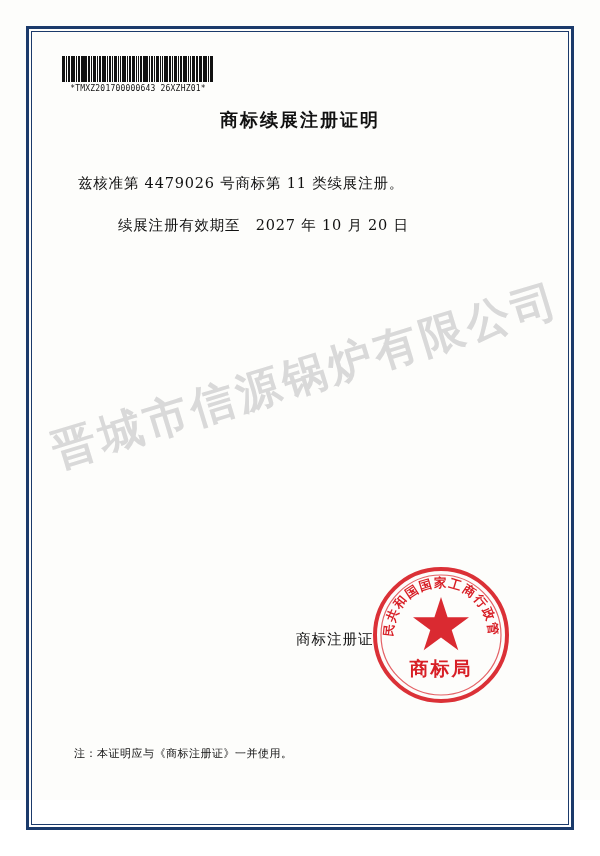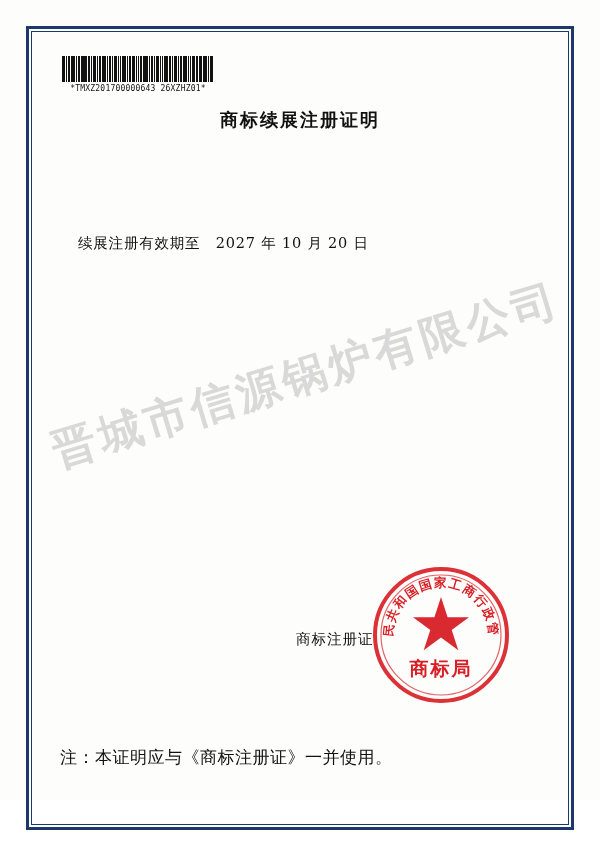--- a/index.html
+++ b/index.html
@@ -93,21 +93,21 @@
   .para {
     position: absolute;
     left: 32px;
     font-family: "DejaVu Serif", "Liberation Serif", serif;
     font-size: 14.5px;
     color: #111;
     letter-spacing: 0.8px;
     white-space: nowrap;
   }
   .para-1 { top: 128px; }
-  .para-2 { top: 188px; }
+  .para-2 { top: 170px; margin-left: 40px; }
 
   
   .watermark {
     position: absolute;
     left: -10px;
     top: 300px;
     width: 540px;
     text-align: center;
     font-family: "DejaVu Serif", "Liberation Serif", serif;
     font-size: 44px;
@@ -138,24 +138,24 @@
     left: 325px;
     top: 519px;
     width: 140px;
     height: 140px;
   }
   .seal svg { display: block; }
 
   
   .footer-note {
     position: absolute;
-    left: 14px;
+    left: 28px;
     top: 700px;
     font-family: Liberation Serif, serif;
-    font-size: 17px;
+    font-size: 11px;
     color: #111;
     letter-spacing: 0.5px;
   }
 </style>
 </head>
 <body>
 
 <div class="page">
 
   <div class="frame-outer"></div>
@@ -214,20 +214,21 @@
           <i style="width:2px"></i>
           <i style="width:4px"></i>
         <i style="width:1px"></i>
           <i style="width:3px"></i>
       </div>
       <div class="barcode-text">*TMXZ201700000643 26XZHZ01*</div>
     </div>
 
     <div class="doc-title">商标续展注册证明</div>
 
+    <div class="para para-1">兹核准第 4479026 号商标第 11 类续展注册。</div>
     <div class="para para-2">续展注册有效期至　2027 年 10 月 20 日</div>
 
     <div class="watermark">晋城市信源锅炉有限公司</div>
 
     <div class="issuer">商标注册证</div>
 
     <div class="seal">
       <svg width="140" height="140" viewBox="0 0 140 140" aria-hidden="true">
         <defs>
           <path id="arcTop" d="M 22,70 A 48,48 0 0 1 118,70" fill="none"></path>

